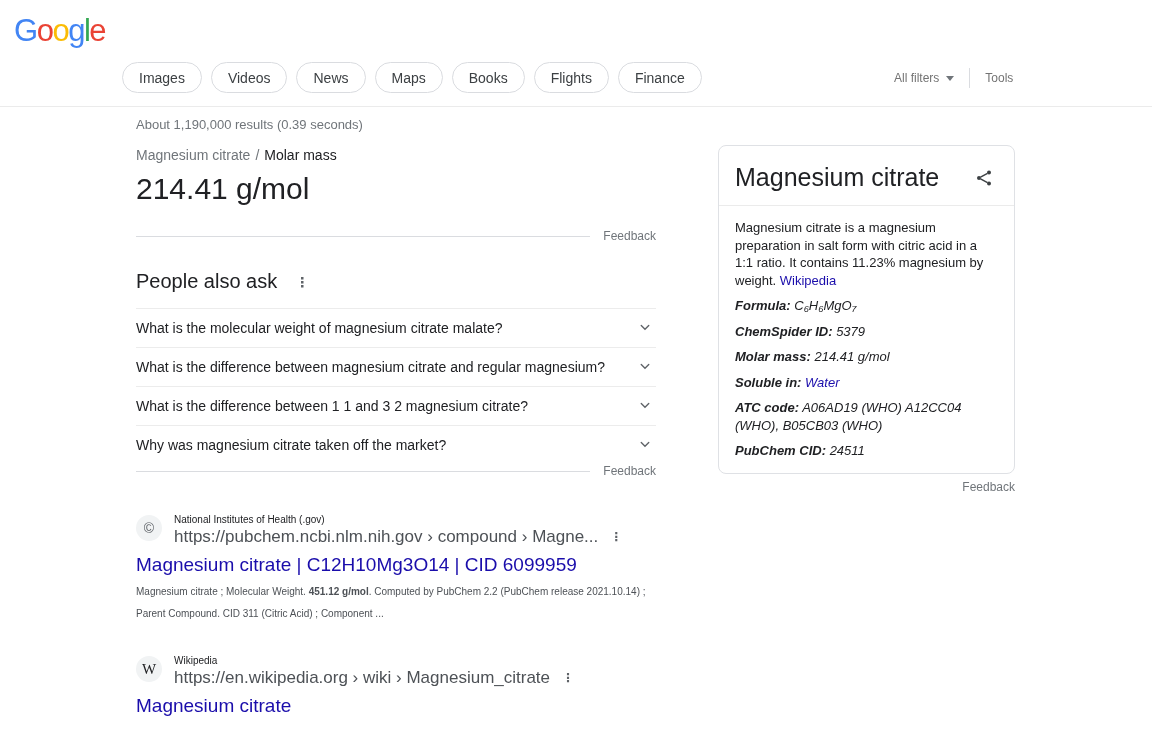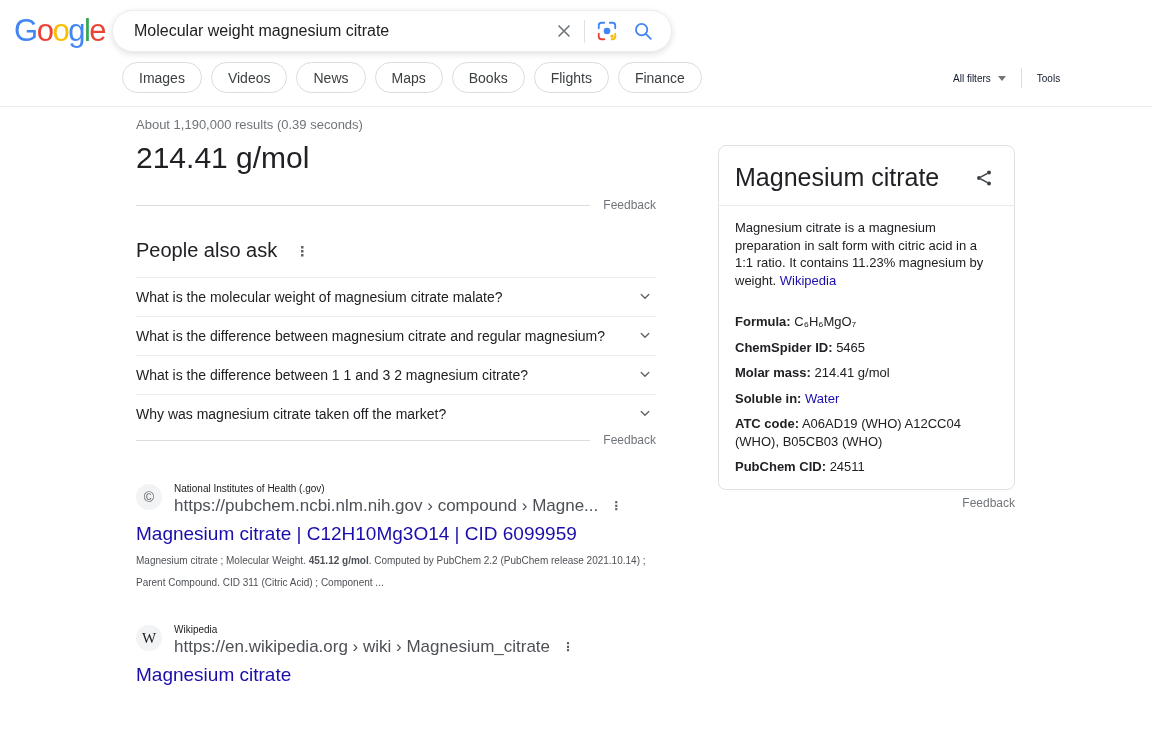--- a/index.html
+++ b/index.html
@@ -17,21 +17,21 @@
   .search-input { flex:1; height:100%; border:none; outline:none; background:transparent;
     font-family:inherit; font-size:16px; color:#202124; padding-left:21px; }
   .bar-icon { display:flex; align-items:center; justify-content:center; width:26px; height:26px; cursor:pointer; flex:none; }
   .bar-divider { width:1px; height:23px; background:#dfe1e5; margin:0 9px 0 7px; }
   .search-bar .magnifier { margin:0 15px 0 10px; }
 
   .tabs { position:absolute; left:122px; top:62px; display:flex; gap:9px; }
   .chip { height:31px; padding:0 16px; display:flex; align-items:center; background:#fff;
     border:1px solid #dadce0; border-radius:16px; font-size:14px; color:#3c4043; cursor:pointer; white-space:nowrap; }
 
-  .top-right { position:absolute; left:953px; top:68px; display:flex; align-items:center; font-size:10px; color:#0f172a; }
+  .top-right { position:absolute; left:894px; top:68px; display:flex; align-items:center; font-size:12px; color:#737373; }
   .all-filters { display:flex; align-items:center; cursor:pointer; }
   .caret-down { width:0; height:0; border-left:4px solid transparent; border-right:4px solid transparent;
     border-top:5px solid #70757a; margin-left:7px; }
   .tr-divider { width:1px; height:20px; background:#dadce0; margin:0 15px; }
   .tools-link { cursor:pointer; }
 
   .header-rule { position:absolute; left:0; top:106px; width:1152px; height:1px; background:#ebebeb; }
 
   
   .main { position:absolute; left:136px; top:117px; width:520px; }
@@ -73,60 +73,35 @@
   
   .kp-col { position:absolute; left:718px; top:145px; width:297px; }
   .kp { border:1px solid #dfe1e5; border-radius:8px; background:#fff; padding:17px 16px 13px; }
   .kp-head { display:flex; justify-content:space-between; align-items:flex-start; }
   .kp-title { font-size:25px; font-weight:400; color:#202124; }
   .share-btn { margin:5px 4px 0 0; cursor:pointer; display:flex; }
   .kp-sub { margin-top:5px; font-size:13px; color:#70757a; }
   .kp-rule { height:1px; background:#ebebeb; margin:13px -16px; }
   .kp-desc { font-size:13px; line-height:17.5px; color:#202124; }
   .kp-link { color:#1a0dab; cursor:pointer; }
-  .kp-facts { margin-top:24px; }
+  .kp-facts { margin-top:8px;font-style:italic; }
   .fact { font-size:13px; line-height:17.5px; margin-bottom:8px; color:#202124; }
   .fact b { font-weight:bold; }
   .kp-feedback { margin-top:6px; text-align:right; font-size:12px; color:#70757a; }
   .kp-feedback span { cursor:pointer; }
 </style>
 </head>
 <body>
 
 <div class="page">
 
   <div class="logo">
     <span class="c-blue">G</span><span class="c-red">o</span><span class="c-yellow">o</span><span class="c-blue">g</span><span class="c-green">l</span><span class="c-red">e</span>
   </div>
 
-  <div class="search-bar">
-    <input class="search-input" type="text" value="Molecular weight magnesium citrate" style="">
-    <span class="bar-icon">
-      <svg width="20" height="20" viewBox="0 0 24 24">
-          <path d="M6 6l12 12M18 6L6 18" stroke="#70757a" stroke-width="2" fill="none" stroke-linecap="round"></path>
-        </svg>
-    </span>
-    <span class="bar-divider"></span>
-    <span class="bar-icon">
-      <svg width="22" height="22" viewBox="0 0 24 24" fill="none">
-        <path d="M3 9V6a3 3 0 0 1 3-3h3" stroke="#4285F4" stroke-width="2" stroke-linecap="round"></path>
-        <path d="M15 3h3a3 3 0 0 1 3 3v3" stroke="#4285F4" stroke-width="2" stroke-linecap="round"></path>
-        <path d="M21 15v3a3 3 0 0 1-3 3h-1" stroke="#FBBC05" stroke-width="2" stroke-linecap="round"></path>
-        <path d="M9 21H6a3 3 0 0 1-3-3v-3" stroke="#EA4335" stroke-width="2" stroke-linecap="round"></path>
-        <circle cx="12" cy="12" r="3.6" fill="#4285F4"></circle>
-        <circle cx="17.6" cy="17.6" r="1.7" fill="#FBBC05"></circle>
-      </svg>
-    </span>
-    <span class="bar-icon magnifier">
-      <svg width="22" height="22" viewBox="0 0 24 24" fill="none">
-        <circle cx="10.5" cy="10.5" r="6.2" stroke="#4285F4" stroke-width="2"></circle>
-        <path d="M15.3 15.3L20.5 20.5" stroke="#4285F4" stroke-width="2" stroke-linecap="round"></path>
-      </svg>
-    </span>
-  </div>
 
   <div class="tabs">
     <div class="chip">Images</div>
     <div class="chip">Videos</div>
     <div class="chip">News</div>
     <div class="chip">Maps</div>
     <div class="chip">Books</div>
     <div class="chip">Flights</div>
     <div class="chip">Finance</div>
   </div>
@@ -140,20 +115,23 @@
     <span class="tools-link">Tools</span>
   </div>
 
   <div class="header-rule"></div>
 
   <div class="main">
 
     <div class="stats">About 1,190,000 results (0.39 seconds)</div>
 
     <div>
+      <div class="crumb">
+        <span class="crumb-root">Magnesium citrate</span><span class="crumb-sep">/</span><span class="crumb-leaf">Molar mass</span>
+      </div>
       <div class="answer-value">214.41 g/mol</div>
       <div class="feedback-row">
         <span class="feedback-rule"></span>
         <span class="feedback-label">Feedback</span>
       </div>
     </div>
 
     <div class="paa">
       <div class="paa-head">
         <span class="paa-title">People also ask</span>
@@ -234,21 +212,21 @@
               <circle cx="6" cy="12" r="2.4"></circle>
               <circle cx="18" cy="18.5" r="2.4"></circle>
             <path d="M7.8 10.9l8.4-4.5M7.8 13.1l8.4 4.5" stroke="#3c4043" stroke-width="1.7"></path>
           </svg>
         </span>
       </div>
       <div class="kp-rule"></div>
       <div class="kp-desc"><span>Magnesium citrate is a magnesium preparation in salt form with citric acid in a 1:1 ratio. It contains 11.23% magnesium by weight. </span><span class="kp-link">Wikipedia</span></div>
       <div class="kp-facts">
         <div class="fact"><b>Formula:</b> <span>C₆H₆MgO₇</span></div>
-        <div class="fact"><b>ChemSpider ID:</b> <span>5465</span></div>
+        <div class="fact"><b>ChemSpider ID:</b> <span>5379</span></div>
         <div class="fact"><b>Molar mass:</b> <span>214.41 g/mol</span></div>
         <div class="fact"><b>Soluble in:</b> <span class="kp-link">Water</span></div>
         <div class="fact"><b>ATC code:</b> <span>A06AD19 (WHO) A12CC04 (WHO), B05CB03 (WHO)</span></div>
         <div class="fact" style="margin-bottom:0;"><b>PubChem CID:</b> <span>24511</span></div>
       </div>
     </div>
     <div class="kp-feedback"><span>Feedback</span></div>
   </div>
 
 </div>

